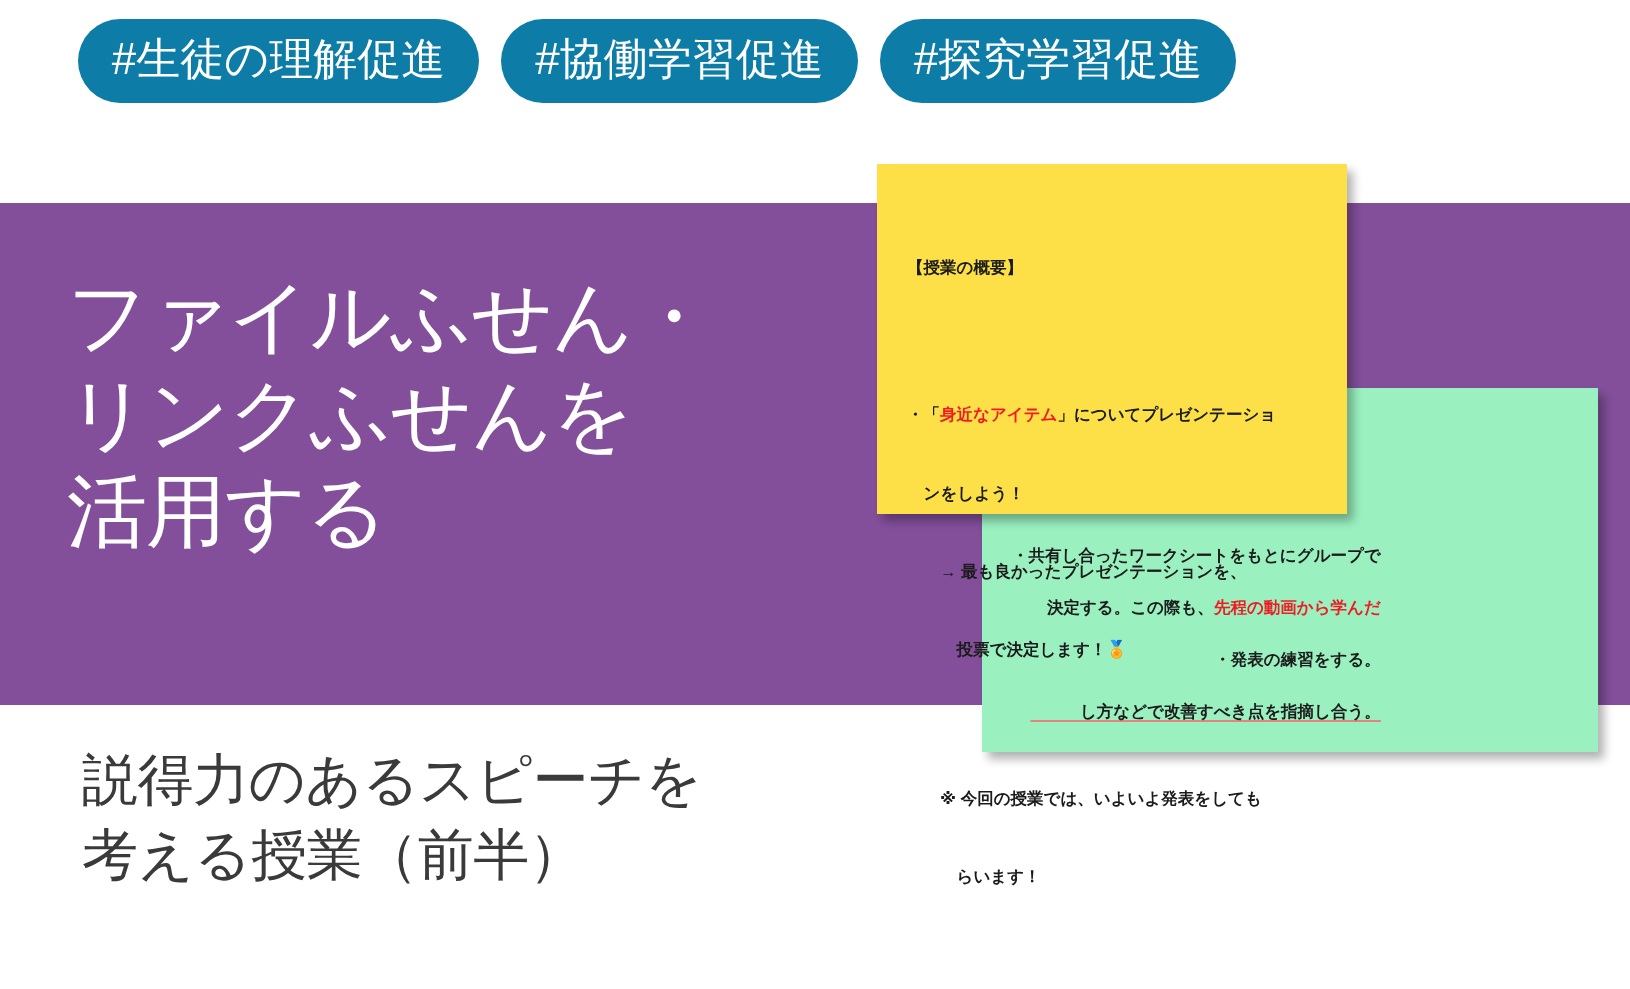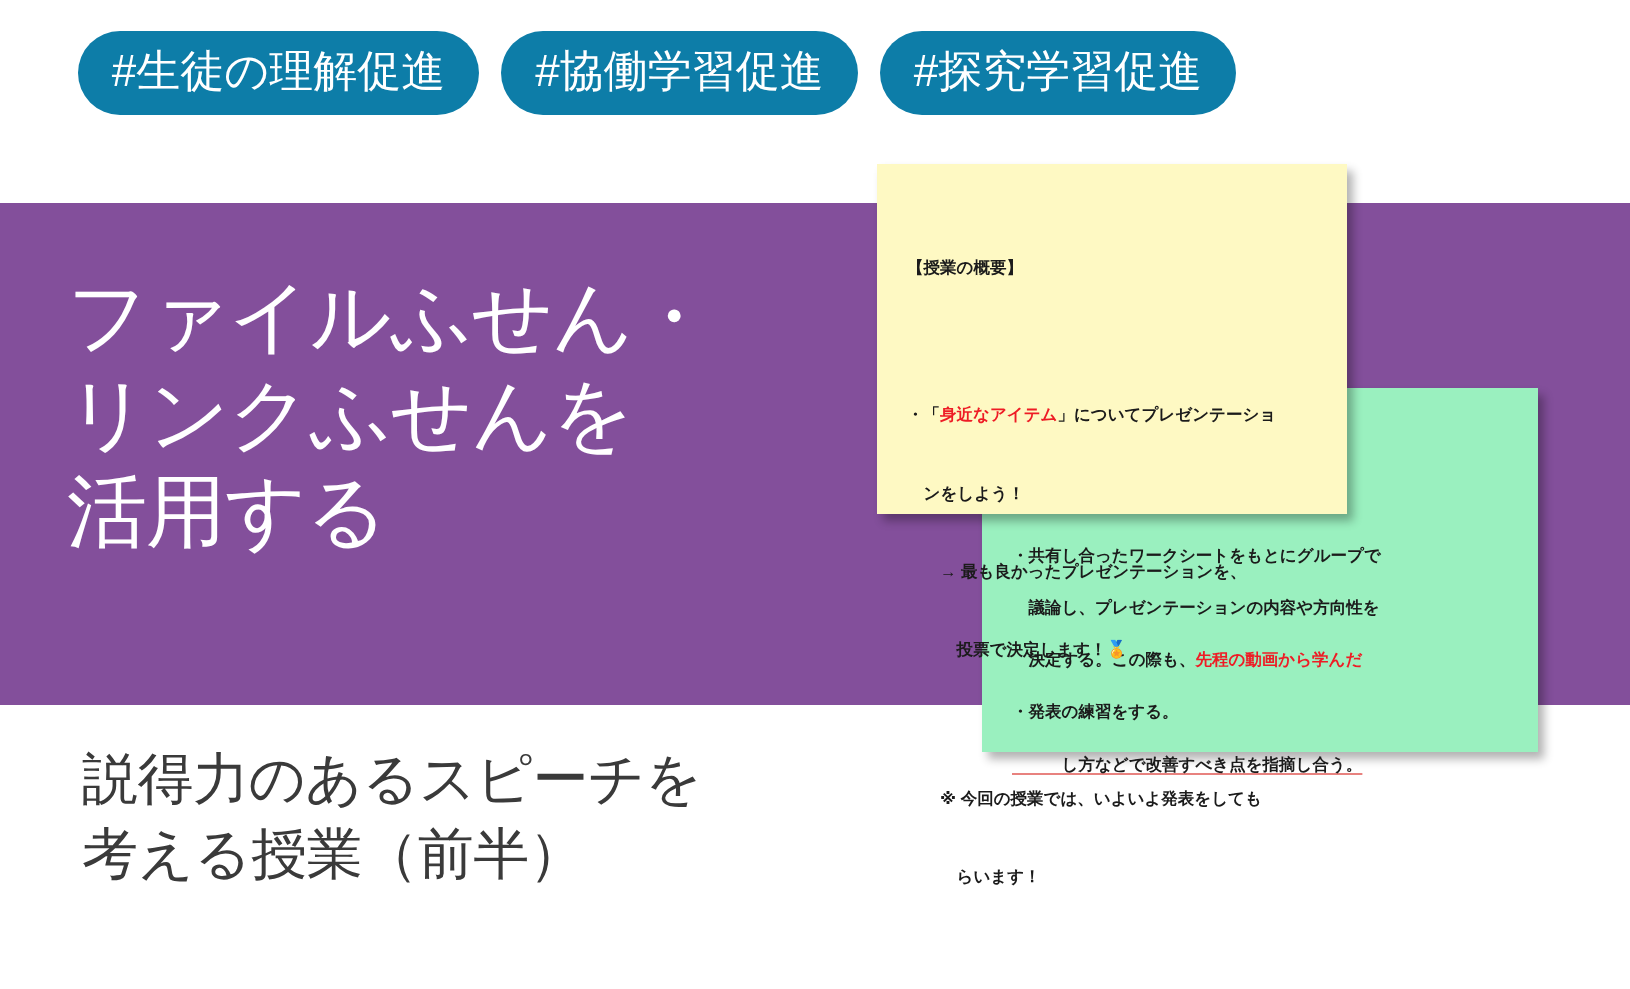--- a/index.html
+++ b/index.html
@@ -14,21 +14,20 @@
   
   #tag-row{
     position:absolute;
     left:0;top:0;width:1314px;height:200px;
     display:flex;
     align-items:center;
     justify-content:center;
     gap:22px;
     padding-bottom:78px;
     box-sizing:border-box;
-    margin-top:12px;
   }
   .tag{
     background:#0d7da8;
     color:#ffffff;
     border-radius:48px;
     font-size:44px;
     line-height:1;
     padding:18px 34px 22px 34px;
     white-space:nowrap;
     letter-spacing:0px;
@@ -60,39 +59,39 @@
   #subtitle{
     position:absolute;
     left:82px;top:742px;
     width:760px;
     color:#3a3a3a;
     font-size:56px;
     line-height:1.34;
     font-weight:400;
     letter-spacing:-0.5px;
     white-space:pre-line;
-    font-family:Liberation Serif, serif;
   }
 
   
   .note{
     position:absolute;
     box-sizing:border-box;
     box-shadow:6px 7px 9px rgba(0,0,0,.30);
   }
   #note-green{
     left:982px;top:388px;
-    width:556px;height:364px;
+    width:616px;height:364px;
     background:#9af0bf;
     z-index:2;
+    text-align:right;
   }
   #note-pink{
     left:877px;top:164px;
     width:470px;height:350px;
-    background:#fef9c3;
+    background:#fde047;
     z-index:3;
   }
   .note-body{
     position:absolute;
     left:0;top:0;
     width:100%;
     color:#1b1b1b;
     font-weight:bold;
     font-size:16.5px;
     line-height:1.58;
@@ -137,21 +136,20 @@
 <div id="purple-band"></div>
 
 <div id="main-title">ファイルふせん・
 リンクふせんを
 活用する</div>
 
 <div class="note" id="note-green">
   <div id="green-head">のメンバー同</div>
   <div id="green-main">
     <div class="n-line">・共有し合ったワークシートをもとにグループで</div>
-    <div class="n-line">　議論し、プレゼンテーションの内容や方向性を</div>
     <div class="n-line"><span>　決定する。この際も、</span><span class="red">先程の動画から学んだ</span></div>
     <div class="n-line">・発表の練習をする。</div>
     <div class="n-line"><span class="ul">　　　し方などで改善すべき点を指摘し合う。</span></div>
   </div>
 </div>
 
 <div class="note" id="note-pink">
   <div class="note-body">
     <div class="n-line">【授業の概要】</div>
     <div class="n-gap"></div>

